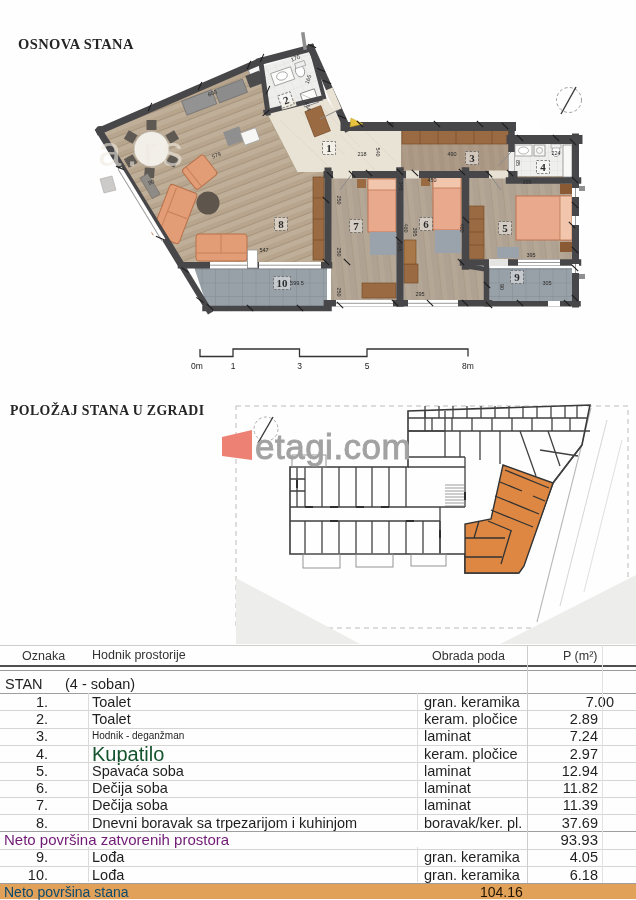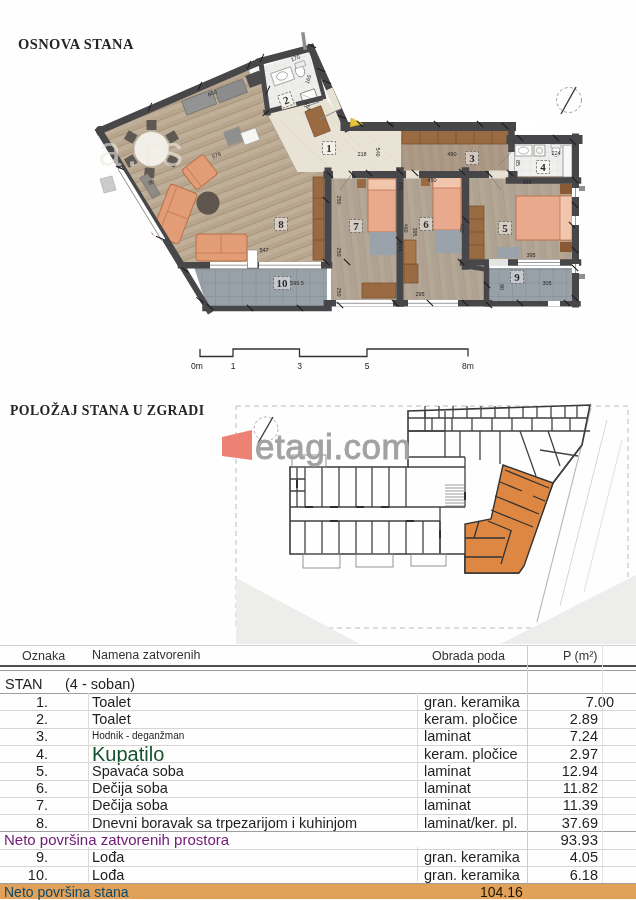--- a/index.html
+++ b/index.html
@@ -523,21 +523,21 @@
 <line x1="273" y1="417" x2="258" y2="443" stroke="#3a3a3a" stroke-width="1.4"></line>
 
 <polygon points="222,437 252,430 252,460 222,456" fill="#ed8173"></polygon>
 
 <text x="255" y="459" font-size="35" font-family="Liberation Sans,sans-serif" fill="#a2a2a2" stroke="#a2a2a2" stroke-width="0.9" letter-spacing="0.5">etagi.com</text>
 </svg>
 
 <div style="position:absolute;left:0;top:645px;width:636px;height:1px;background:#cfcecc"></div>
 
 <div style="position:absolute;left:22px;top:649px;font-size:12.5px;color:#333">Oznaka</div>
-<div style="position:absolute;left:92px;top:648px;font-size:12.5px;color:#333">Namena zatvorenih</div>
+<div style="position:absolute;left:92px;top:648px;font-size:12.5px;color:#333">Hodnik prostorije</div>
 <div style="position:absolute;left:432px;top:649px;font-size:12.5px;color:#333">Obrada poda</div>
 <div style="position:absolute;left:563px;top:649px;font-size:12.5px;color:#333">P (m²)</div>
 
 <div style="position:absolute;left:0;top:665px;width:636px;height:1.6px;background:#4f4f4f"></div>
 <div style="position:absolute;left:0;top:670px;width:636px;height:1px;background:#9a9a9a"></div>
 
 <div style="position:absolute;left:5px;top:676px;font-size:14.5px;color:#1f1f1f">STAN</div>
 <div style="position:absolute;left:65px;top:676px;font-size:14.5px;color:#1f1f1f">(4 - soban)</div>
 
 <div style="position:absolute;left:0px;top:693.65px;width:48px;text-align:right;font-size:14.5px;color:#1f1f1f;line-height:16px">1.</div>
@@ -570,21 +570,21 @@
 <div style="position:absolute;left:424px;top:780.15px;font-size:14.5px;color:#1f1f1f;line-height:16px">laminat</div>
 <div style="position:absolute;left:480px;top:780.15px;width:118px;text-align:right;font-size:14.5px;color:#1f1f1f;line-height:16px">11.82</div>
 
 <div style="position:absolute;left:0px;top:797.45px;width:48px;text-align:right;font-size:14.5px;color:#1f1f1f;line-height:16px">7.</div>
 <div style="position:absolute;left:92px;top:797.45px;font-size:14.5px;color:#1f1f1f;line-height:16px">Dečija soba</div>
 <div style="position:absolute;left:424px;top:797.45px;font-size:14.5px;color:#1f1f1f;line-height:16px">laminat</div>
 <div style="position:absolute;left:480px;top:797.45px;width:118px;text-align:right;font-size:14.5px;color:#1f1f1f;line-height:16px">11.39</div>
 
 <div style="position:absolute;left:0px;top:814.75px;width:48px;text-align:right;font-size:14.5px;color:#1f1f1f;line-height:16px">8.</div>
 <div style="position:absolute;left:92px;top:814.75px;font-size:14.5px;color:#1f1f1f;line-height:16px">Dnevni boravak sa trpezarijom i kuhinjom</div>
-<div style="position:absolute;left:424px;top:814.75px;font-size:14.5px;color:#1f1f1f;line-height:16px">laminat/ker. pl.</div>
+<div style="position:absolute;left:424px;top:814.75px;font-size:14.5px;color:#1f1f1f;line-height:16px">boravak/ker. pl.</div>
 <div style="position:absolute;left:480px;top:814.75px;width:118px;text-align:right;font-size:14.5px;color:#1f1f1f;line-height:16px">37.69</div>
 
 <div style="position:absolute;left:4px;top:832.05px;font-size:15px;color:#701a75;line-height:16px">Neto površina zatvorenih prostora</div>
 <div style="position:absolute;left:480px;top:832.05px;width:118px;text-align:right;font-size:15px;color:#1f1f1f;line-height:16px">93.93</div>
 
 <div style="position:absolute;left:0px;top:849.35px;width:48px;text-align:right;font-size:14.5px;color:#1f1f1f;line-height:16px">9.</div>
 <div style="position:absolute;left:92px;top:849.35px;font-size:14.5px;color:#1f1f1f;line-height:16px">Lođa</div>
 <div style="position:absolute;left:424px;top:849.35px;font-size:14.5px;color:#1f1f1f;line-height:16px">gran. keramika</div>
 <div style="position:absolute;left:480px;top:849.35px;width:118px;text-align:right;font-size:14.5px;color:#1f1f1f;line-height:16px">4.05</div>
 

